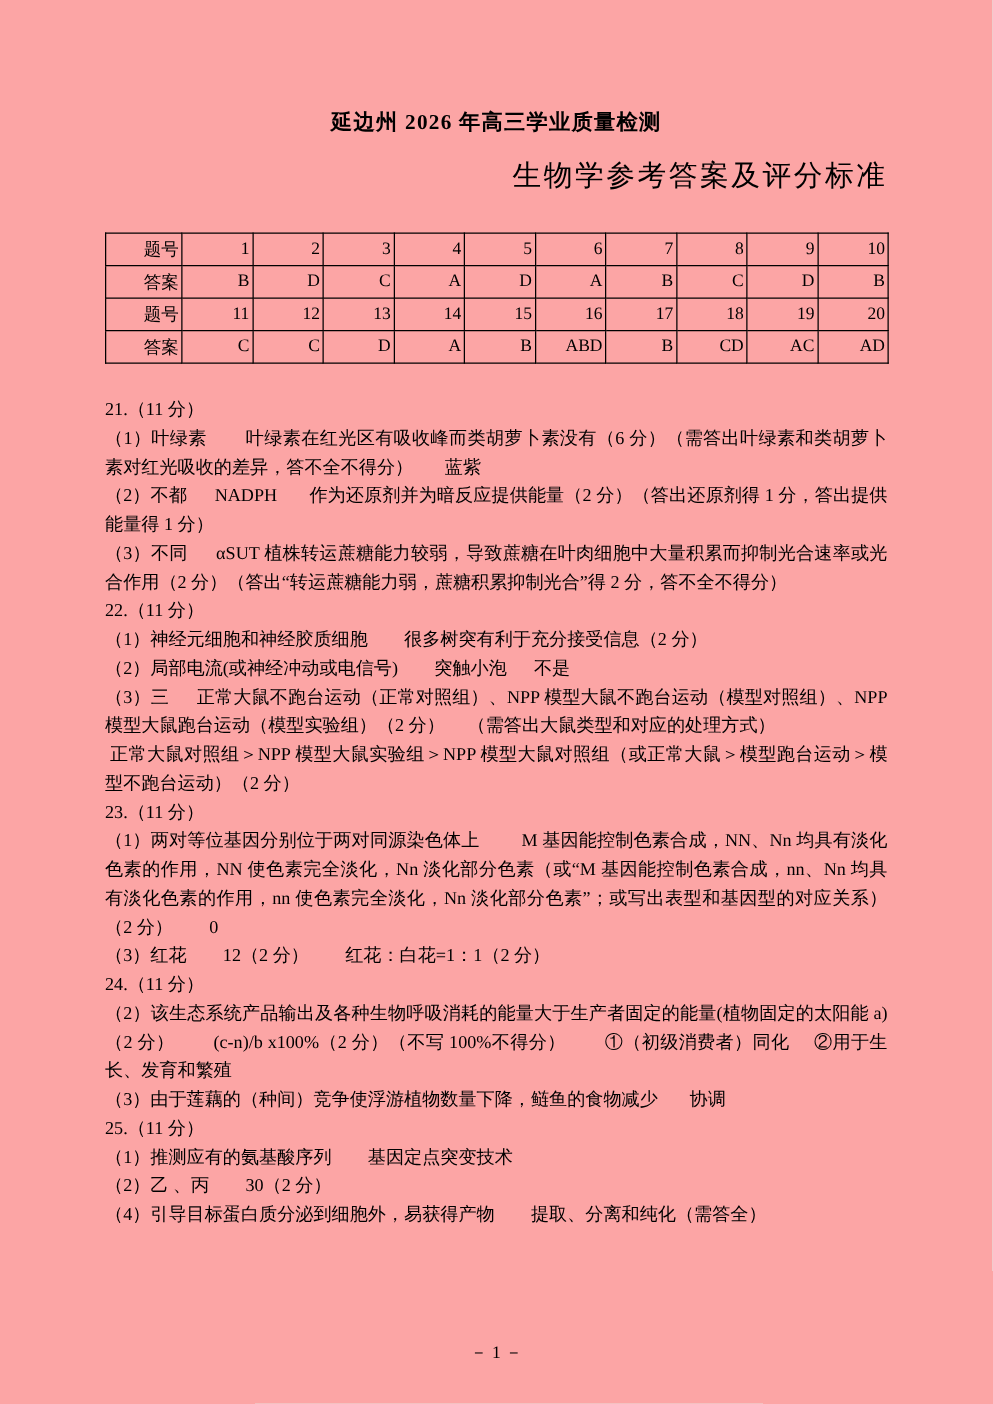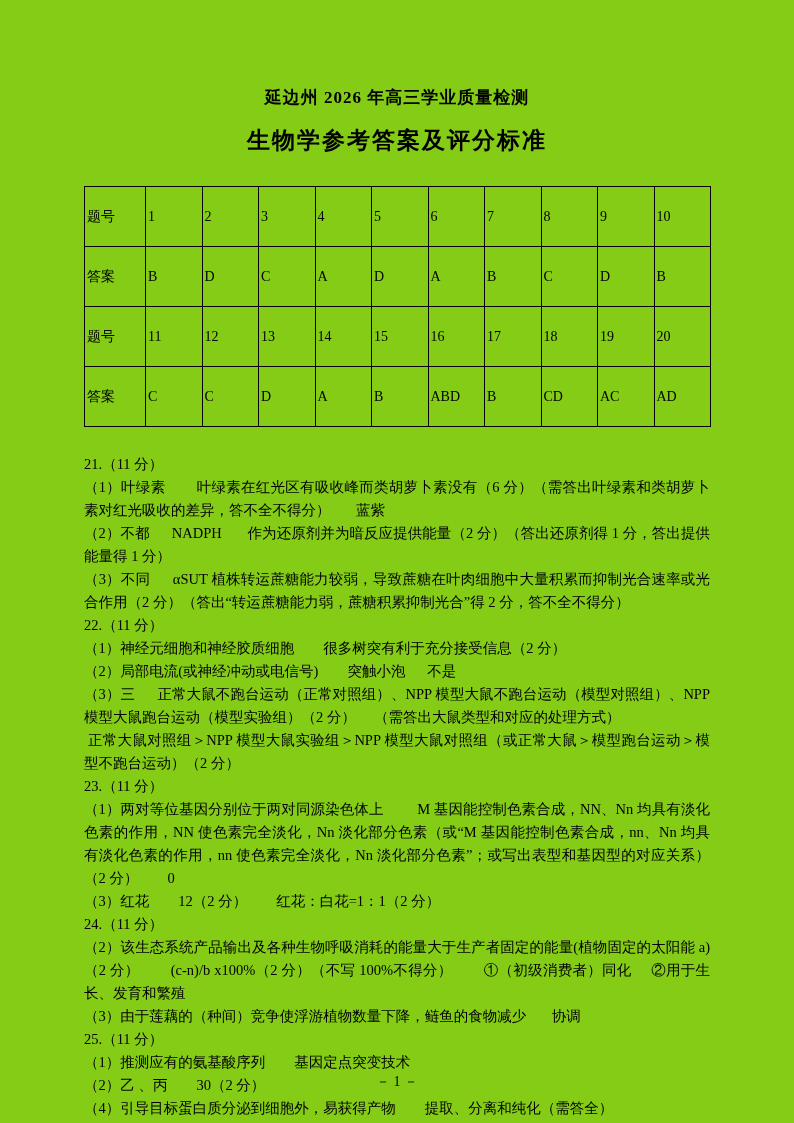--- a/index.html
+++ b/index.html
@@ -1,53 +1,53 @@
 <!DOCTYPE html>
 <html><head>
 <meta charset="utf-8">
 <style>
   html,body{margin:0;padding:0;background:#e9e9e9;}
   .page{
     position:relative;
     width:794px;height:1123px;
     margin:0 auto;
-    background:#84cc16;
+    background:#fca5a5;
     box-sizing:border-box;
     padding:86px 84px 40px 84px;
     font-family:"Liberation Serif","DejaVu Serif",serif;
     color:#000;
     overflow:hidden;
   }
   .title-1{
     text-align:center;
     font-size:17px;
     font-weight:bold;
     margin:0 0 16px 0;
     letter-spacing:1px;
   }
   .title-2{
-    text-align:center;
+    text-align:right;
     font-size:23px;
-    font-weight:700;
+    font-weight:400;
     margin:0 0 30px 0;
     letter-spacing:2px;
   }
   table.answers{
     border-collapse:collapse;
     width:627px;
     margin:0 0 26px 0;
     table-layout:fixed;
   }
   table.answers td{
     border:1px solid #000;
     height:25px;
-    text-align:left;
+    text-align:right;
     vertical-align:middle;
     font-size:14px;
-    padding:17px 2px;
+    padding:0 2px;
   }
   table.answers td.head{
     width:56px;
   }
   .body-text p{
     margin:0;
     font-size:14.5px;
     line-height:23px;
     white-space:pre-wrap;
     word-break:break-all;

